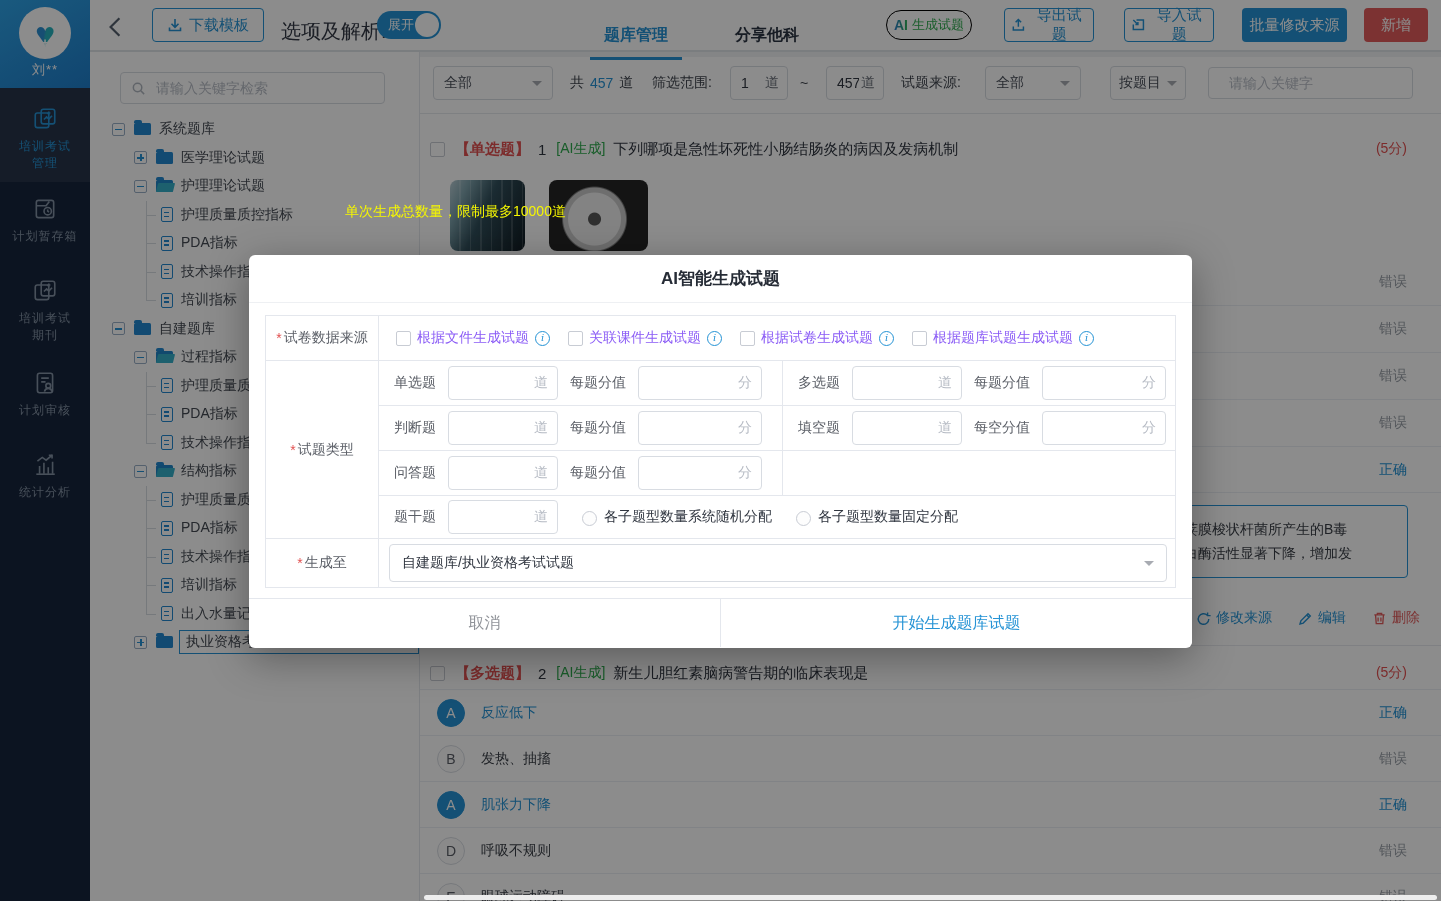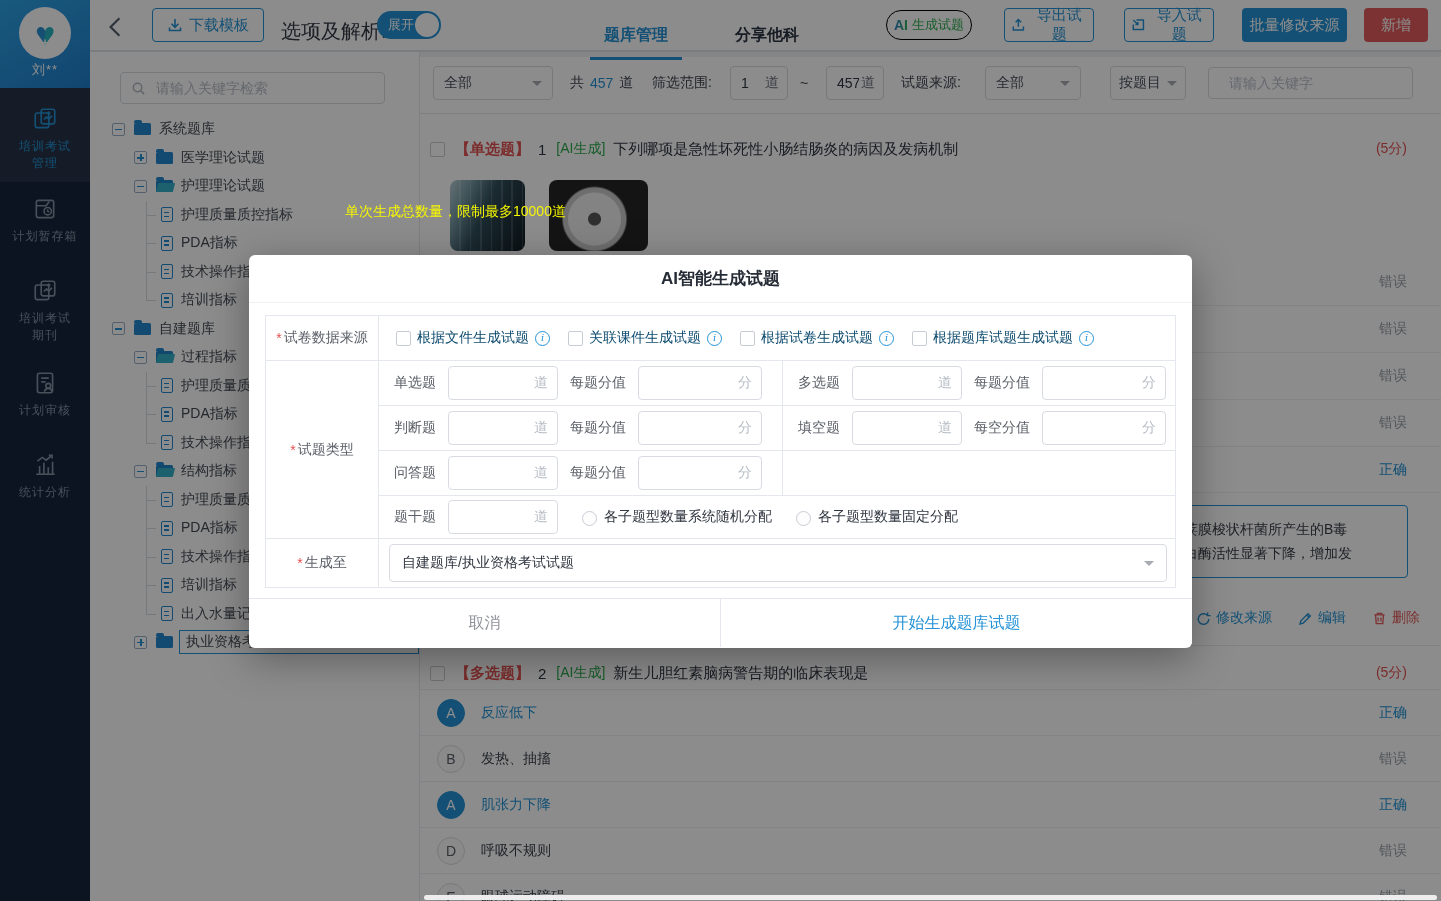--- a/index.html
+++ b/index.html
@@ -158,21 +158,21 @@
   .c-target{grid-column:2/4;grid-row:6;padding:0 8px 0 10px;}
   .fcell{padding-left:15px;}
   .f-label{color:#5a5e66;font-size:14px;white-space:nowrap;}
   .inp{border:1px solid #d8dce2;border-radius:4px;height:34px;display:flex;align-items:center;padding:0 9px;
       margin-left:12px;background:#fff;}
   .inp input{border:none;outline:none;width:100%;font-family:inherit;font-size:14px;background:transparent;}
   .inp .suf{color:#b6bbc4;font-size:14px;margin-left:auto;padding-left:4px;}
   .inp.w110{width:110px;}  .inp.w124{width:124px;}
   .inp + .f-label{margin-left:12px;}
   .chk-item{display:flex;align-items:center;gap:6px;cursor:pointer;}
-  .chk-item .lbl{color:#0c4a6e;font-size:14px;}
+  .chk-item .lbl{color:#8b5cf6;font-size:14px;}
   .info{width:15px;height:15px;border:1px solid #2593d5;border-radius:50%;color:#2593d5;font-size:10px;
       line-height:12px;text-align:center;font-style:italic;font-family:"DejaVu Serif",serif;flex:none;}
   .info::before{content:"i";}
   .radio{width:15px;height:15px;border:1px solid #c8ccd4;border-radius:50%;background:#fdfdfd;flex:none;}
   .radio-item{display:flex;align-items:flex-end;gap:7px;margin-left:24px;cursor:pointer;}
   .radio-item .lbl{color:#303640;font-size:14px;}
   .m-select{height:38px;border:1px solid #d8dce2;border-radius:4px;flex:1;display:flex;align-items:center;
       padding:0 12px;font-size:14px;color:#303640;cursor:pointer;}
   .m-select .caret{margin-left:auto;}
   .m-footer{display:flex;border-top:1px solid #e4e7ed;height:49px;margin-top:10px;}

